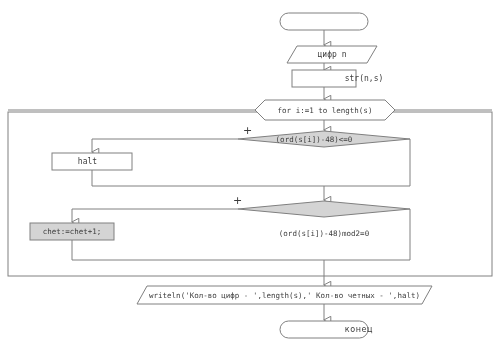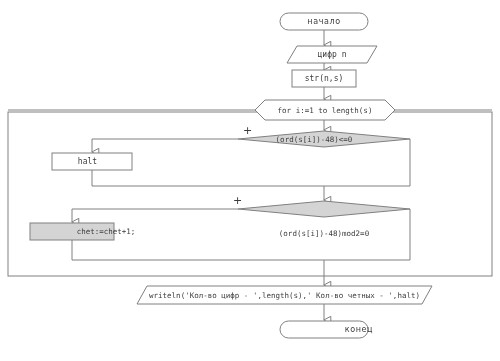--- a/index.html
+++ b/index.html
@@ -113,37 +113,36 @@
 
       <line x1="324" y1="260" x2="324" y2="285" marker-end="url(#arrowdown)"></line>
 
       <path d="M147,286 L432,286 L422,304 L137,304 Z" fill="#ffffff"></path>
       <line x1="324" y1="304" x2="324" y2="320" marker-end="url(#arrowdown)"></line>
 
       <rect x="280" y="321" width="88" height="17" rx="8.5" ry="8.5" fill="#ffffff"></rect>
     </g>
   </svg>
 
-  <div class="node-label lbl-terminator" style="left:280px; top:13px; width:88px; height:17px;">начало</div>
 
   <div class="node-label lbl-mono" style="left:287px; top:46px; width:90px; height:17px;">цифр n</div>
 
-  <div class="node-label lbl-mono" style="left:292px; top:70px; width:64px; height:17px;">str(n,s)</div>
+  <div class="node-label lbl-mono" style="left:292px; top:70px; width:64px; height:17px;padding-left:40px;">str(n,s)</div>
 
   <div class="node-label lbl-tiny" style="left:255px; top:101px; width:140px; height:18px;">for i:=1 to length(s)</div>
 
   <div class="node-label lbl-tiny" style="left:244px; top:131px; width:140px; height:16px;">(ord(s[i])-48)&lt;=0</div>
 
   <div class="branch-plus" style="left:243px; top:124px;">+</div>
 
   <div class="node-label lbl-mono" style="left:52px; top:153px; width:71px; height:17px;">halt</div>
 
   <div class="node-label lbl-tiny" style="left:249px; top:201px; width:150px; height:16px;margin-top:24px;">(ord(s[i])-48)mod2=0</div>
 
   <div class="branch-plus" style="left:233px; top:194px;">+</div>
 
-  <div class="node-label lbl-tiny" style="left:30px; top:223px; width:84px; height:17px;padding-left:34px;">chet:=chet+1;</div>
+  <div class="node-label lbl-tiny" style="left:30px; top:223px; width:84px; height:17px;">chet:=chet+1;</div>
 
   <div class="node-label lbl-tiny" style="left:137px; top:286px; width:295px; height:18px;">writeln('Кол-во цифр - ',length(s),' Кол-во четных - ',halt)</div>
 
   <div class="node-label lbl-terminator" style="left:280px; top:321px; width:88px; height:17px;padding-left:35px;">конец</div>
 
 </div>
 
 </body></html>

